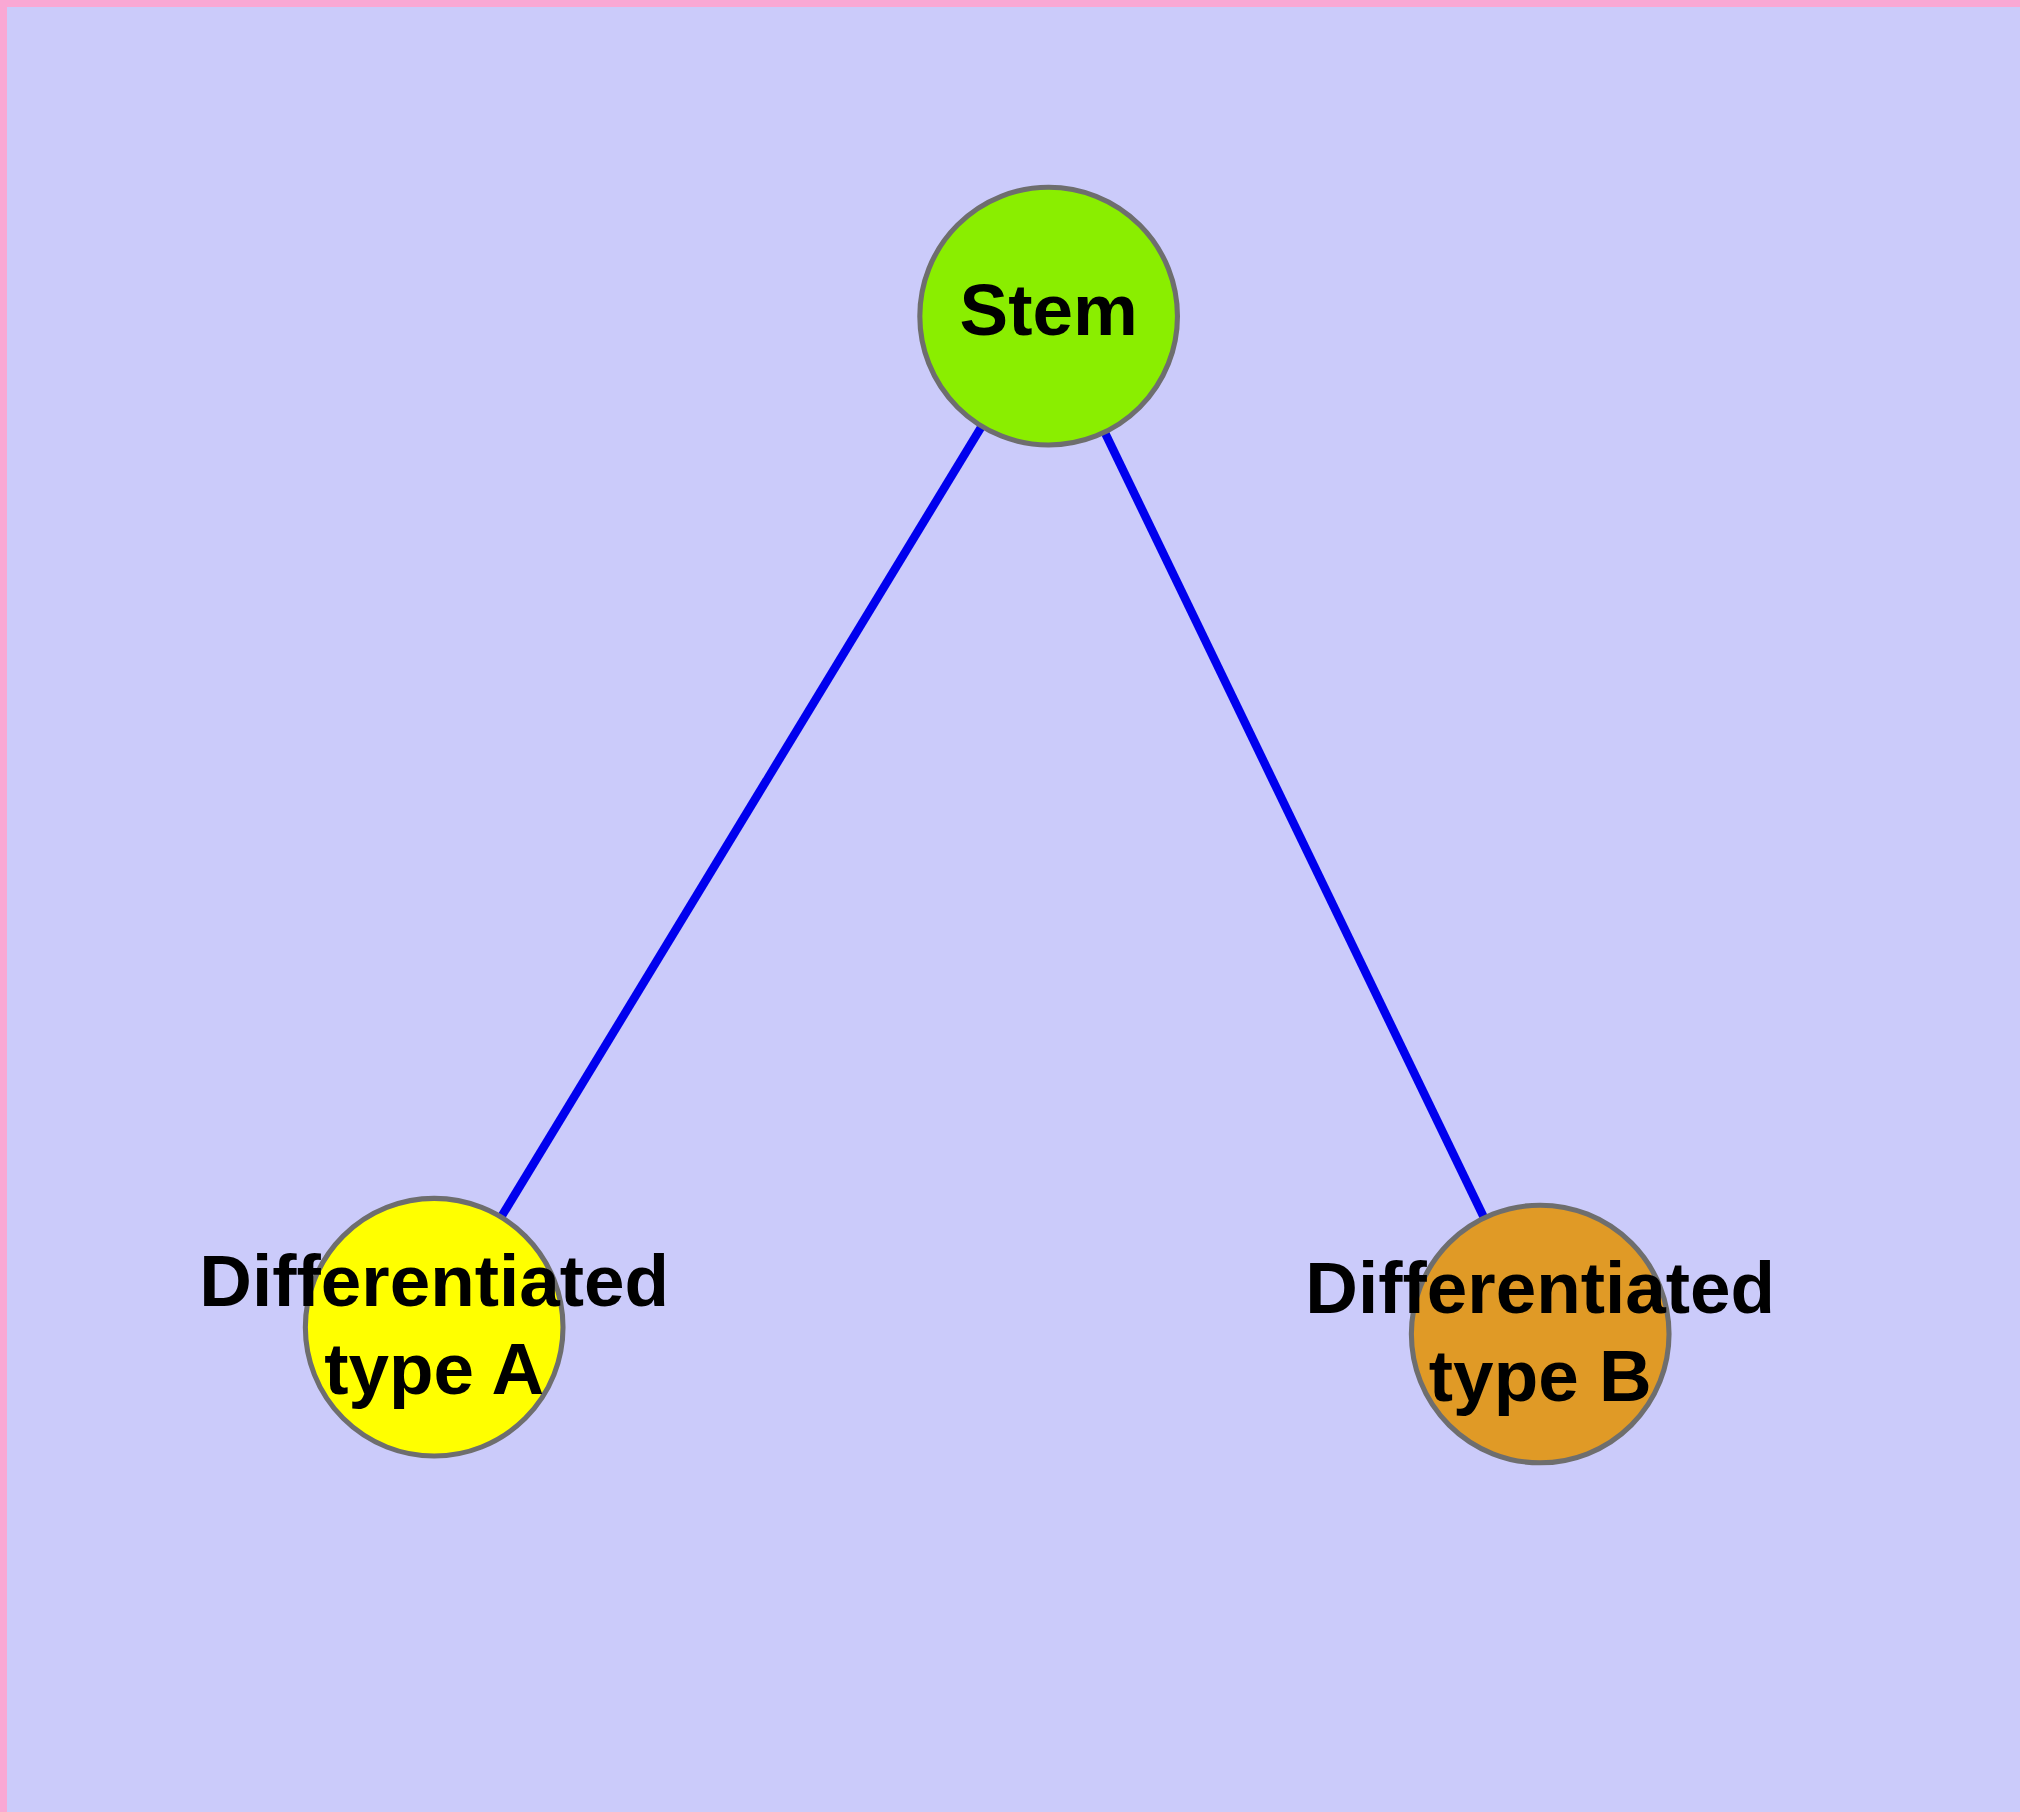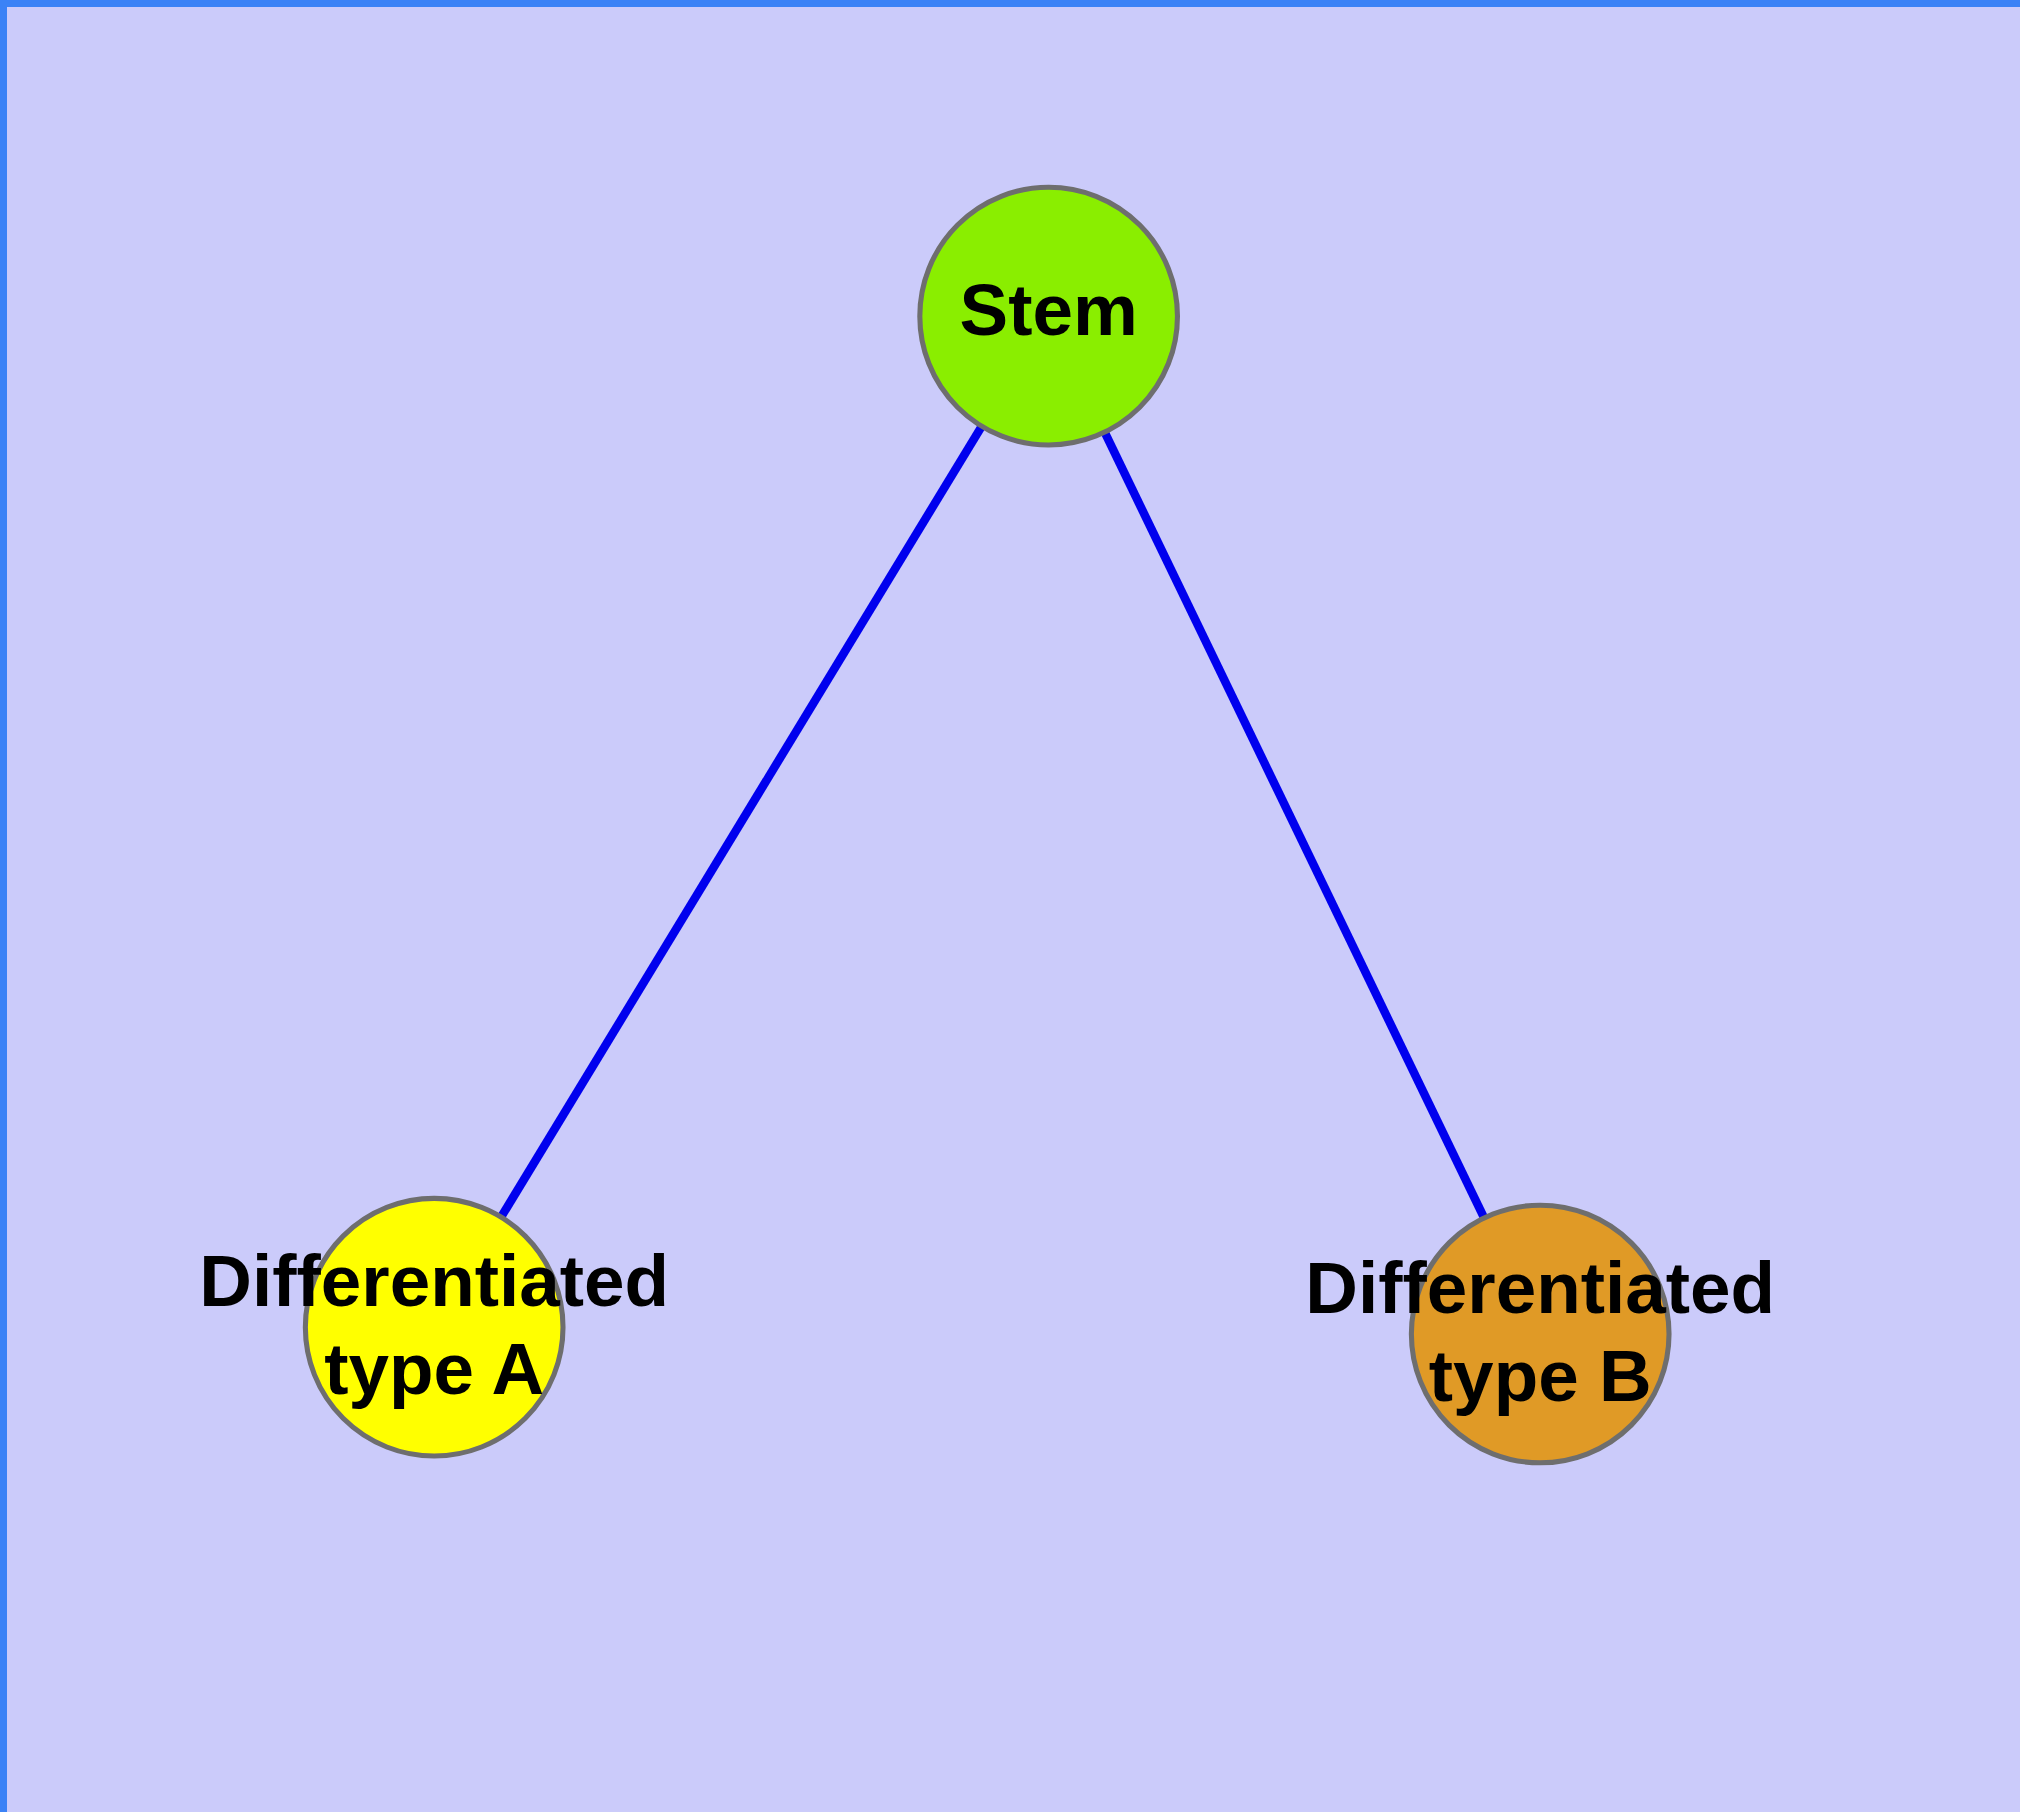--- a/index.html
+++ b/index.html
@@ -4,21 +4,21 @@
 <style>
   html, body {
     margin: 0;
     padding: 0;
     background: #ffffff;
   }
   #canvas {
     position: relative;
     width: 2021px;
     height: 1812px;
-    background: #3b82f6;
+    background: #f9a8d4;
     overflow: hidden;
     font-family: "Liberation Sans", sans-serif;
   }
   #plot-area {
     position: absolute;
     left: 6.8px;
     top: 6.8px;
     width: 2014px;
     height: 1805px;
     background: #cbcbfa;

